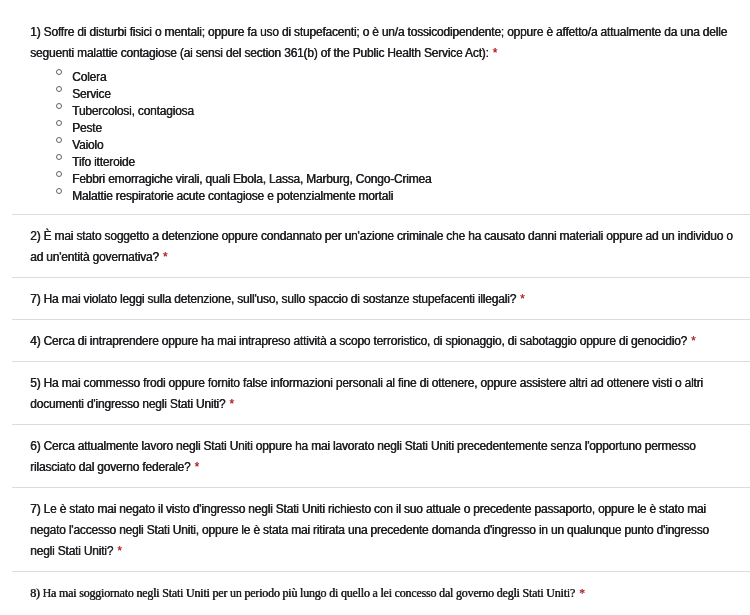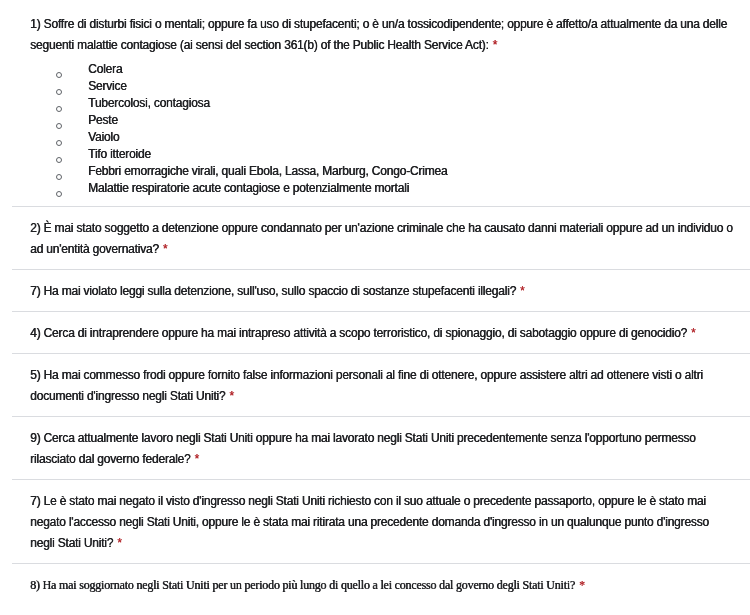--- a/index.html
+++ b/index.html
@@ -18,21 +18,21 @@
     width: 750px;
     height: 615px;
     background: #ffffff;
   }
   .question-block {
     margin-left: 12px;
     padding: 11px 16px 9px 18px;
     border-bottom: 1px solid #dadce0;
   }
   .question-block.first {
-    padding-top: 14px;
+    padding-top: 22px;
   }
   .question-block.last {
     border-bottom: none;
     font-family: Liberation Serif, serif;
   }
   .q-text {
     margin: 0;
     font-size: 12px;
     line-height: 21px;
     letter-spacing: -0.2px;
@@ -46,26 +46,25 @@
     margin-left: 4px;
     text-shadow: 0.45px 0 0 currentColor;
   }
   ul.options {
     margin: 5px 0 0 0;
     padding: 0 0 0 26px;
     list-style: none;
   }
   ul.options li {
     display: flex;
-    align-items: flex-end;
+    align-items: flex-start;
     line-height: 17px;
     font-size: 12px;
     letter-spacing: -0.2px;
     text-shadow: 0.45px 0 0 currentColor;
-    gap: 16px;
   }
   .bullet {
     flex: 0 0 auto;
     width: 4px;
     height: 4px;
     border: 1px solid #5f6368;
     border-radius: 50%;
     margin-right: 10px;
     background: transparent;
   }
@@ -123,21 +122,21 @@
 
   <div class="question-block">
     <p class="q-text"><span>4) Cerca di intraprendere oppure ha mai intrapreso attività a scopo terroristico, di spionaggio, di sabotaggio oppure di genocidio?</span><span class="req">*</span></p>
   </div>
 
   <div class="question-block">
     <p class="q-text"><span>5) Ha mai commesso frodi oppure fornito false informazioni personali al fine di ottenere, oppure assistere altri ad ottenere visti o altri documenti d'ingresso negli Stati Uniti?</span><span class="req">*</span></p>
   </div>
 
   <div class="question-block">
-    <p class="q-text"><span>9) Cerca attualmente lavoro negli Stati Uniti oppure ha mai lavorato negli Stati Uniti precedentemente senza l'opportuno permesso rilasciato dal governo federale?</span><span class="req">*</span></p>
+    <p class="q-text"><span>6) Cerca attualmente lavoro negli Stati Uniti oppure ha mai lavorato negli Stati Uniti precedentemente senza l'opportuno permesso rilasciato dal governo federale?</span><span class="req">*</span></p>
   </div>
 
   <div class="question-block">
     <p class="q-text"><span>7) Le è stato mai negato il visto d'ingresso negli Stati Uniti richiesto con il suo attuale o precedente passaporto, oppure le è stato mai negato l'accesso negli Stati Uniti, oppure le è stata mai ritirata una precedente domanda d'ingresso in un qualunque punto d'ingresso negli Stati Uniti?</span><span class="req">*</span></p>
   </div>
 
   <div class="question-block last">
     <p class="q-text"><span>8) Ha mai soggiornato negli Stati Uniti per un periodo più lungo di quello a lei concesso dal governo degli Stati Uniti?</span><span class="req">*</span></p>
   </div>
 

